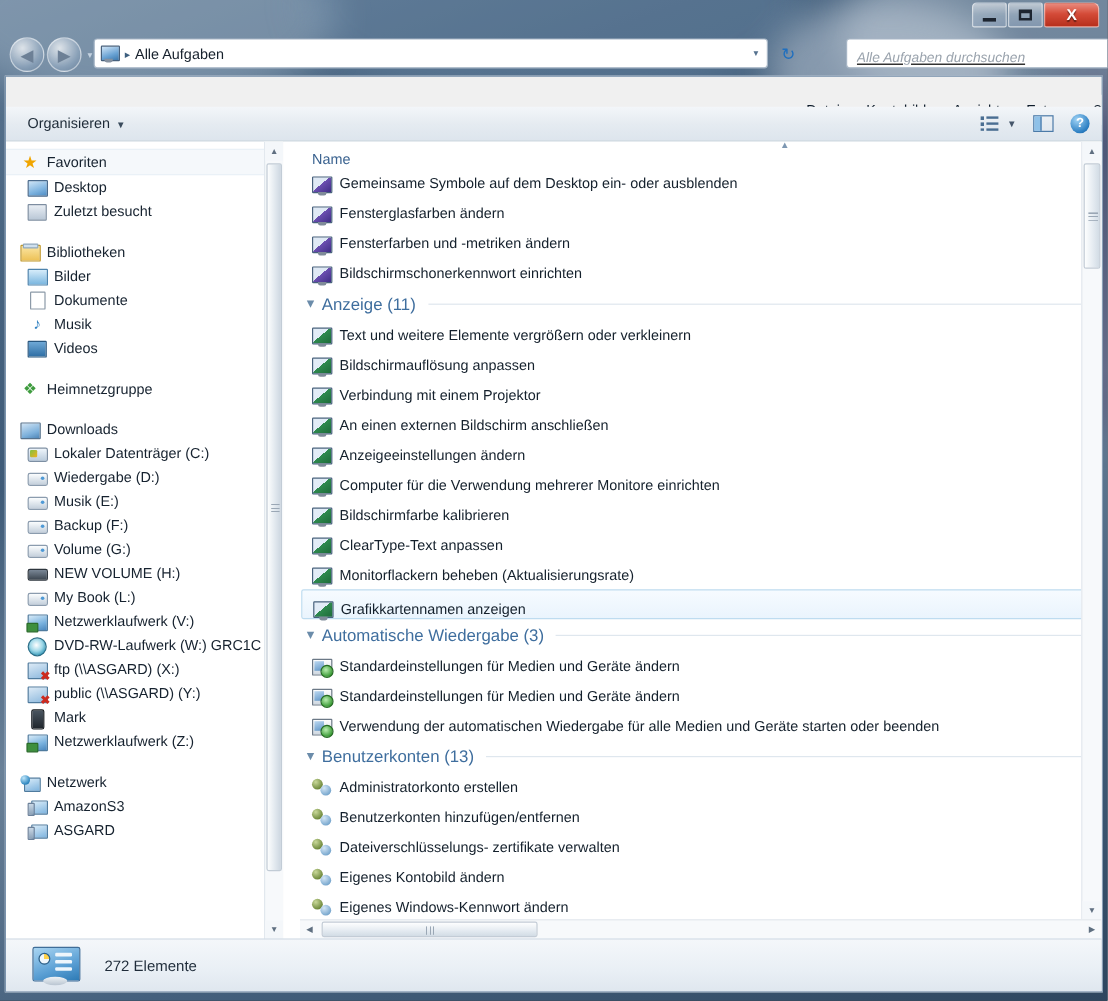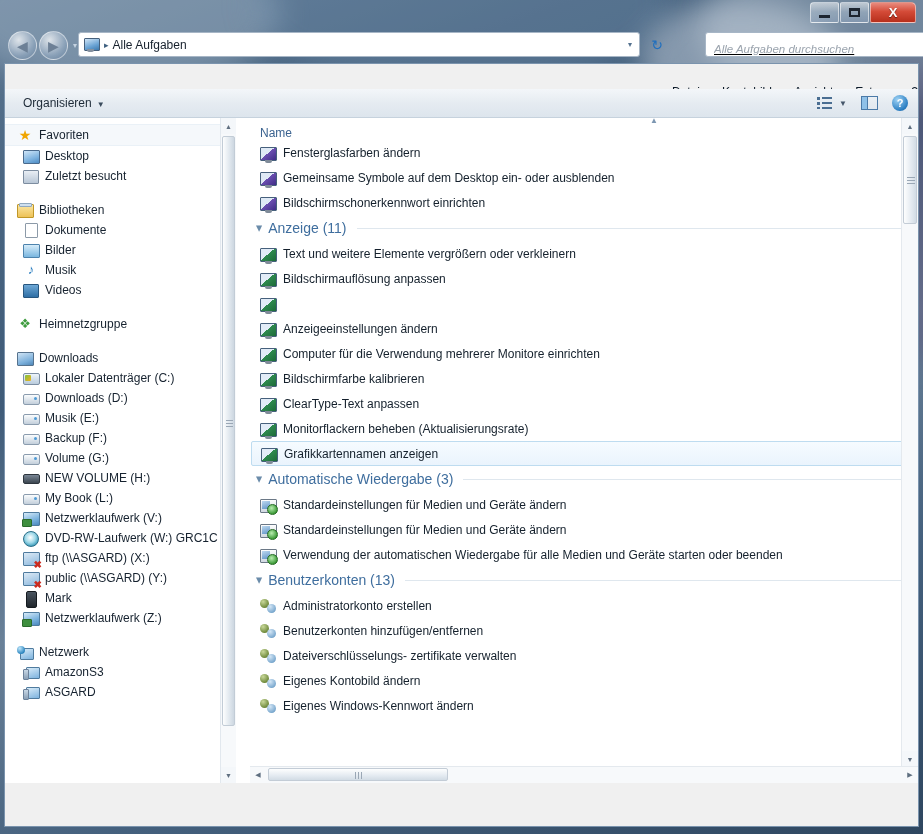--- a/index.html
+++ b/index.html
@@ -174,21 +174,21 @@
     background:#fff;overflow:hidden;
   }
   .colhdr{height:22px;display:flex;align-items:flex-end;padding-left:10px;color:#3b6390;font-size:12px;position:relative;}
   .colhdr .uparrow{position:absolute;left:400px;top:-2px;color:#7d97b2;font-size:8px;}
   .row{
     height:25px;display:flex;align-items:center;padding-left:10px;font-size:12px;color:#14202c;white-space:nowrap;
     box-sizing:border-box;
   }
   .row.hover{
     background:linear-gradient(180deg,#f6fbff,#eaf4fd);
-    border:1px solid #bedcf0;border-radius:2px;margin:0 2px 0 1px;padding-left:9px;
+    border:1px solid #bedcf0;border-radius:2px;margin:0 2px 0 1px;padding-left:9px;align-items:flex-end;
   }
   .rowico{width:16px;height:16px;flex:0 0 16px;margin-right:7px;position:relative;}
 
   
   .ic-pers{width:15px;height:12px;margin-top:2px;border:1px solid #46607c;border-radius:1px;
     background:linear-gradient(140deg,#dfe9f5 0 45%,#6b4fb0 45%,#3f2d86);position:relative;}
   .ic-pers:after{content:"";position:absolute;left:4px;bottom:-3px;width:7px;height:3px;background:#7f8b99;border-radius:0 0 2px 2px;}
   .ic-disp{width:15px;height:12px;margin-top:2px;border:1px solid #46607c;border-radius:1px;
     background:linear-gradient(140deg,#e2ecf7 0 45%,#2f8a4f 45%,#1d6b39);position:relative;}
   .ic-disp:after{content:"";position:absolute;left:4px;bottom:-3px;width:7px;height:3px;background:#7f8b99;border-radius:0 0 2px 2px;}
@@ -349,29 +349,29 @@
           </div>
           <div class="navgap"></div>
           <div class="navitem root">
             <span class="ico">
               <span class="ic-lib" style="display: block;"></span>
             </span>
             <span>Bibliotheken</span>
           </div>
           <div class="navitem">
             <span class="ico">
+              <span class="ic-pic" style="display: block;"></span>
+            </span>
+            <span>Bilder</span>
+          </div>
+          <div class="navitem">
+            <span class="ico">
               <span class="ic-doc" style="display: block;"></span>
             </span>
             <span>Dokumente</span>
-          </div>
-          <div class="navitem">
-            <span class="ico">
-              <span class="ic-pic" style="display: block;"></span>
-            </span>
-            <span>Bilder</span>
           </div>
           <div class="navitem">
             <span class="ico">
               <span class="ic-music" style="display: block;">♪</span>
             </span>
             <span>Musik</span>
           </div>
           <div class="navitem">
             <span class="ico">
               <span class="ic-video" style="display: block;"></span>
@@ -395,21 +395,21 @@
           <div class="navitem">
             <span class="ico">
               <span class="ic-hddwin" style="display: block;"></span>
             </span>
             <span>Lokaler Datenträger (C:)</span>
           </div>
           <div class="navitem">
             <span class="ico">
               <span class="ic-hdd" style="display: block;"></span>
             </span>
-            <span>Downloads (D:)</span>
+            <span>Wiedergabe (D:)</span>
           </div>
           <div class="navitem">
             <span class="ico">
               <span class="ic-hdd" style="display: block;"></span>
             </span>
             <span>Musik (E:)</span>
           </div>
           <div class="navitem">
             <span class="ico">
               <span class="ic-hdd" style="display: block;"></span>
@@ -504,27 +504,33 @@
     <div class="listview">
       <div class="colhdr">
         <span>Name</span>
         <span class="uparrow">▲</span>
       </div>
       <div id="listbody">
           <div class="row">
             <span class="rowico">
               <span class="ic-pers" style="display: block;"></span>
             </span>
+            <span>Gemeinsame Symbole auf dem Desktop ein- oder ausblenden</span>
+          </div>
+          <div class="row">
+            <span class="rowico">
+              <span class="ic-pers" style="display: block;"></span>
+            </span>
             <span>Fensterglasfarben ändern</span>
           </div>
           <div class="row">
             <span class="rowico">
               <span class="ic-pers" style="display: block;"></span>
             </span>
-            <span>Gemeinsame Symbole auf dem Desktop ein- oder ausblenden</span>
+            <span>Fensterfarben und -metriken ändern</span>
           </div>
           <div class="row">
             <span class="rowico">
               <span class="ic-pers" style="display: block;"></span>
             </span>
             <span>Bildschirmschonerkennwort einrichten</span>
           </div>
           <div class="grouphdr">
             <span class="gtri">▶</span>
             <span class="gtitle">Anzeige (11)</span>
@@ -539,20 +545,27 @@
           <div class="row">
             <span class="rowico">
               <span class="ic-disp" style="display: block;"></span>
             </span>
             <span>Bildschirmauflösung anpassen</span>
           </div>
           <div class="row">
             <span class="rowico">
               <span class="ic-disp" style="display: block;"></span>
             </span>
+            <span>Verbindung mit einem Projektor</span>
+          </div>
+          <div class="row">
+            <span class="rowico">
+              <span class="ic-disp" style="display: block;"></span>
+            </span>
+            <span>An einen externen Bildschirm anschließen</span>
           </div>
           <div class="row">
             <span class="rowico">
               <span class="ic-disp" style="display: block;"></span>
             </span>
             <span>Anzeigeeinstellungen ändern</span>
           </div>
           <div class="row">
             <span class="rowico">
               <span class="ic-disp" style="display: block;"></span>
@@ -655,15 +668,26 @@
         <div class="hs-arrow">◀</div>
         <div class="hs-track">
           <div class="hs-thumb">
               <span class="grip"></span>
             </div>
         </div>
         <div class="hs-arrow">▶</div>
       </div>
     </div>
 
+    <div class="statusbar">
+      <div class="statusicon">
+        <span class="scr"></span>
+        <span class="dot"></span>
+        <span class="bar b1"></span>
+        <span class="bar b2"></span>
+        <span class="bar b3"></span>
+        <span class="base"></span>
+      </div>
+      <span class="statustext">272 Elemente</span>
+    </div>
 
   </div>
 </div>
 
 </body></html>

